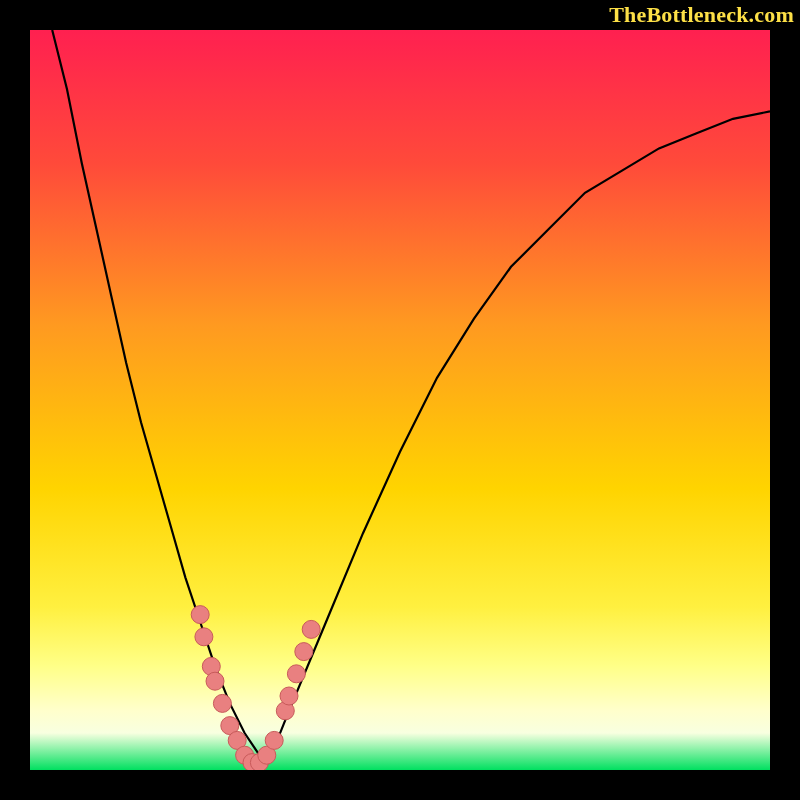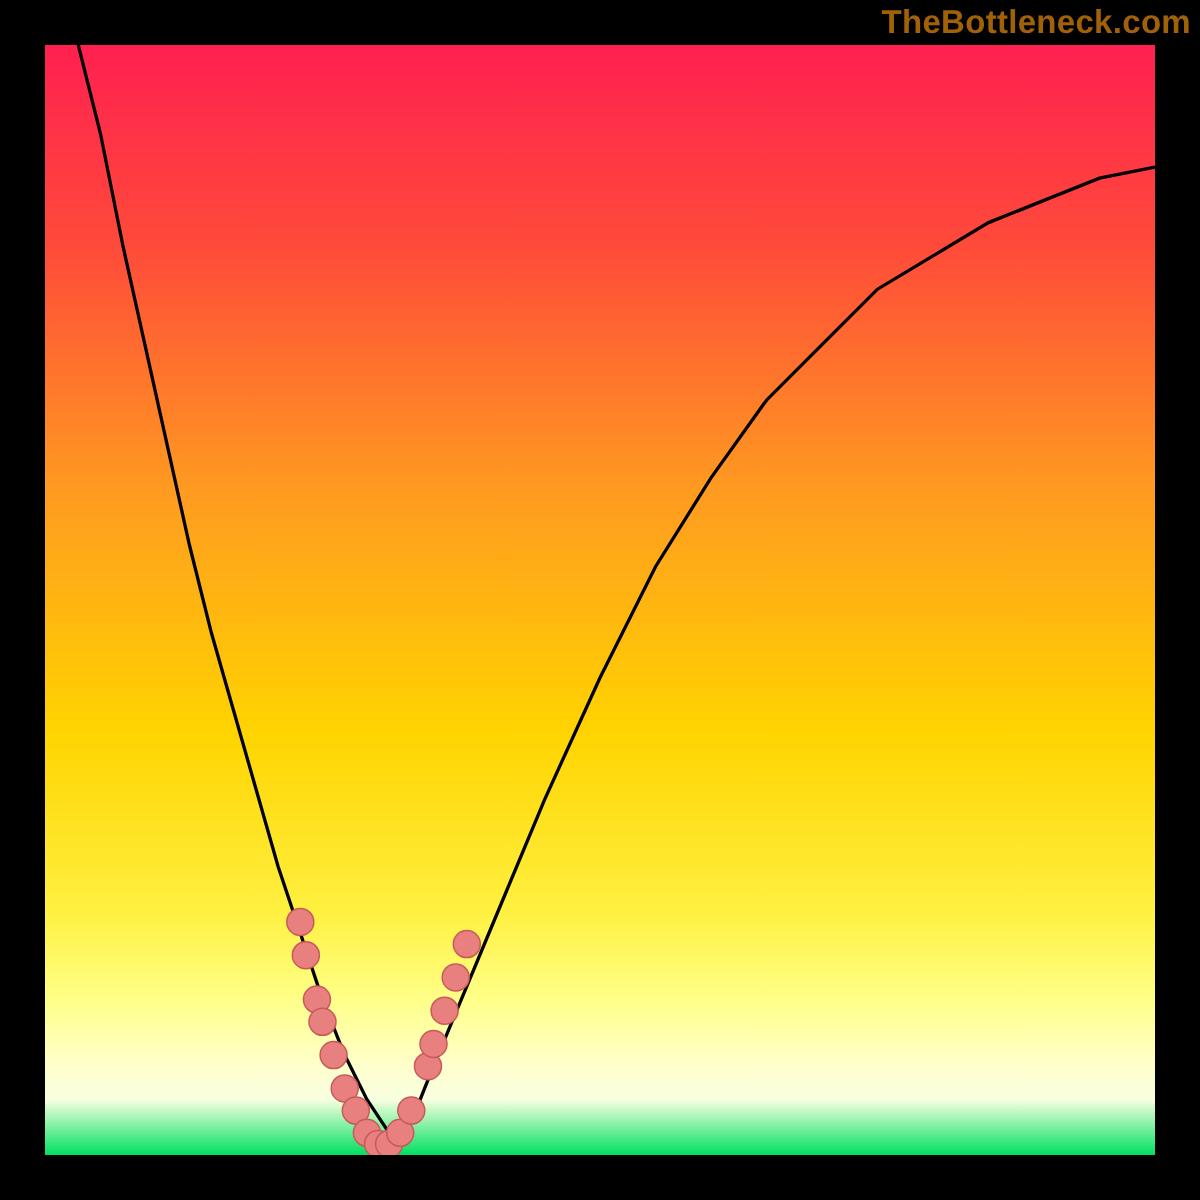--- a/index.html
+++ b/index.html
@@ -28,24 +28,24 @@
   }
   .plot svg {
     position: absolute;
     left: 0;
     top: 0;
   }
   .watermark {
     position: absolute;
     top: 2px;
     right: 6px;
-    font-family: Liberation Sans, sans-serif;
+    font-family: Liberation Serif, serif;
     font-size: 22px;
     font-weight: 600;
-    color: #a16207;
+    color: #fde047;
     letter-spacing: 0.2px;
   }
 </style>
 </head>
 <body>
 
 <div class="frame">
   <div class="plot">
 
     <svg width="740" height="740" viewBox="0 0 740 740" preserveAspectRatio="none">

